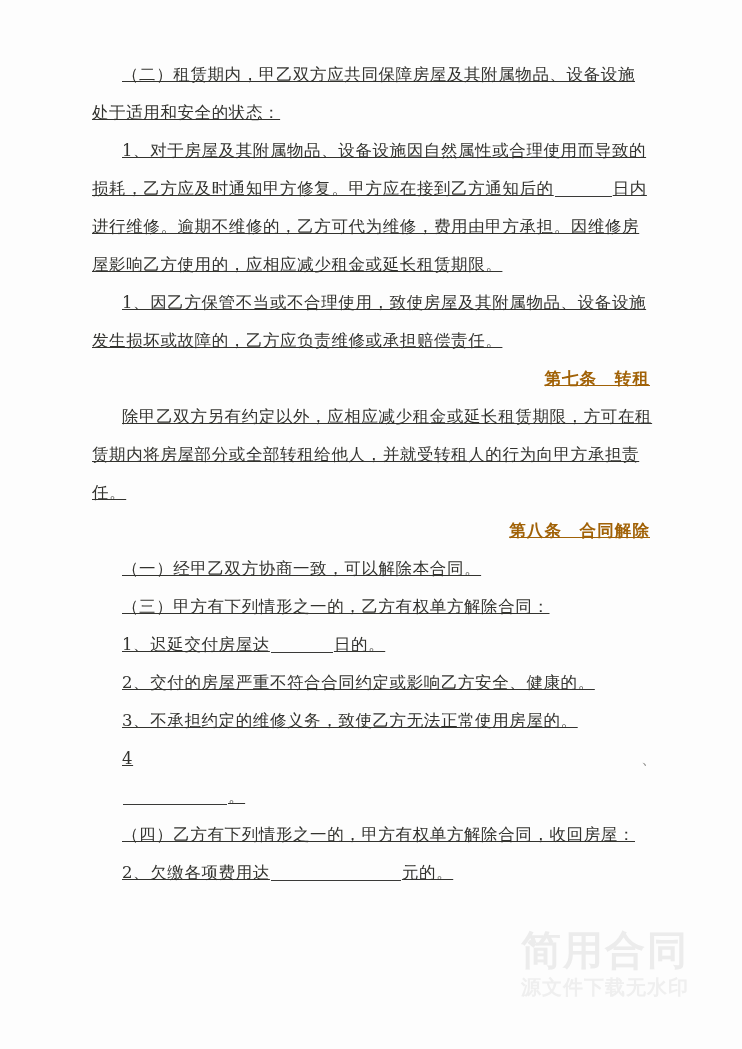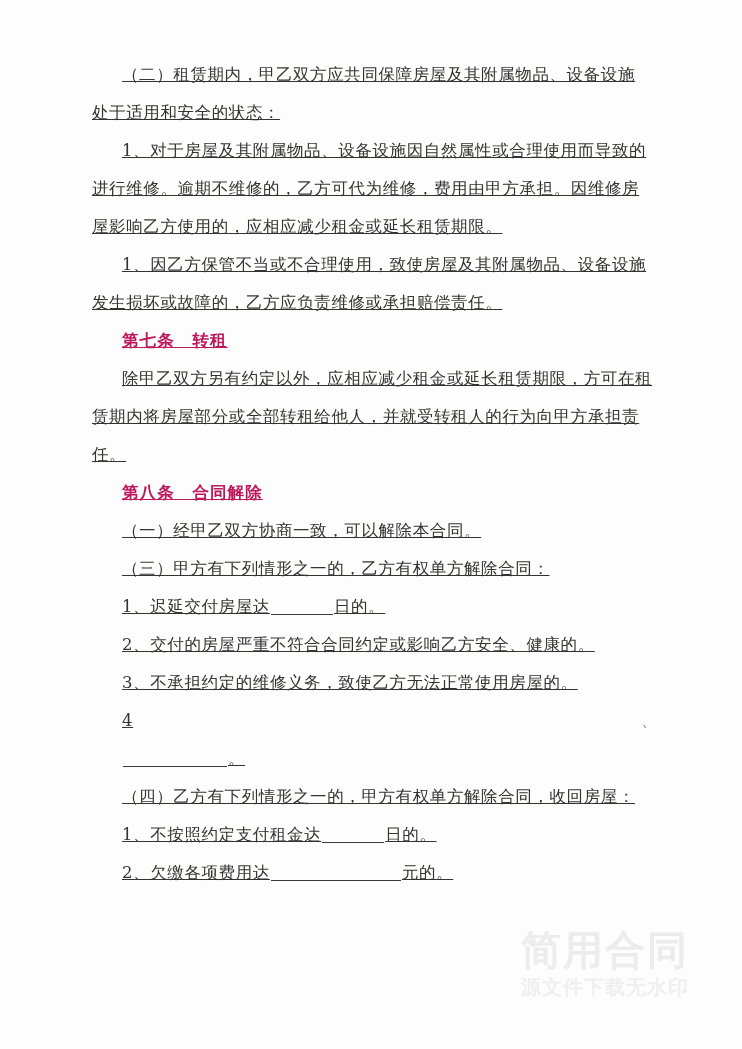--- a/index.html
+++ b/index.html
@@ -32,22 +32,23 @@
     color: #33332f;
     white-space: nowrap;
     text-decoration: underline;
   }
   .line.indent {
     padding-left: 30px;
   }
   .line.heading {
     font-weight: bold;
     letter-spacing: 1.1px;
-    color: #be185d;
+    color: #a16207;
     padding-left: 30px;
+    text-align: right;
   }
   .blank {
     display: inline-block;
     border-bottom: 1.4px solid #3a3a38;
     vertical-align: -3px;
     margin: 0 1px;
   }
   .blank.w-short { width: 57px; }
   .blank.w-mid   { width: 62px; }
   .blank.w-long  { width: 130px; }
@@ -100,20 +101,23 @@
     </div>
 
     <div class="line">
       <span>处于适用和安全的状态：</span>
     </div>
 
     <div class="line indent">
       <span>1、对于房屋及其附属物品、设备设施因自然属性或合理使用而导致的</span>
     </div>
 
+    <div class="line">
+      <span>损耗，乙方应及时通知甲方修复。甲方应在接到乙方通知后的</span><span class="blank w-short"></span><span>日内</span>
+    </div>
 
     <div class="line">
       <span>进行维修。逾期不维修的，乙方可代为维修，费用由甲方承担。因维修房</span>
     </div>
 
     <div class="line">
       <span>屋影响乙方使用的，应相应减少租金或延长租赁期限。</span>
     </div>
 
     <div class="line indent">
@@ -171,23 +175,20 @@
     </div>
 
     <div class="line indent">
       <span class="blank w-solo"></span><span>。</span>
     </div>
 
     <div class="line indent">
       <span>（四）乙方有下列情形之一的，甲方有权单方解除合同，收回房屋：</span>
     </div>
 
-    <div class="line indent">
-      <span>1、不按照约定支付租金达</span><span class="blank w-mid"></span><span>日的。</span>
-    </div>
 
     <div class="line indent">
       <span>2、欠缴各项费用达</span><span class="blank w-long"></span><span>元的。</span>
     </div>
 
   </div>
 
   <div class="watermark">
     <div class="wm-main">简用合同</div>
     <div class="wm-sub">源文件下载无水印</div>

